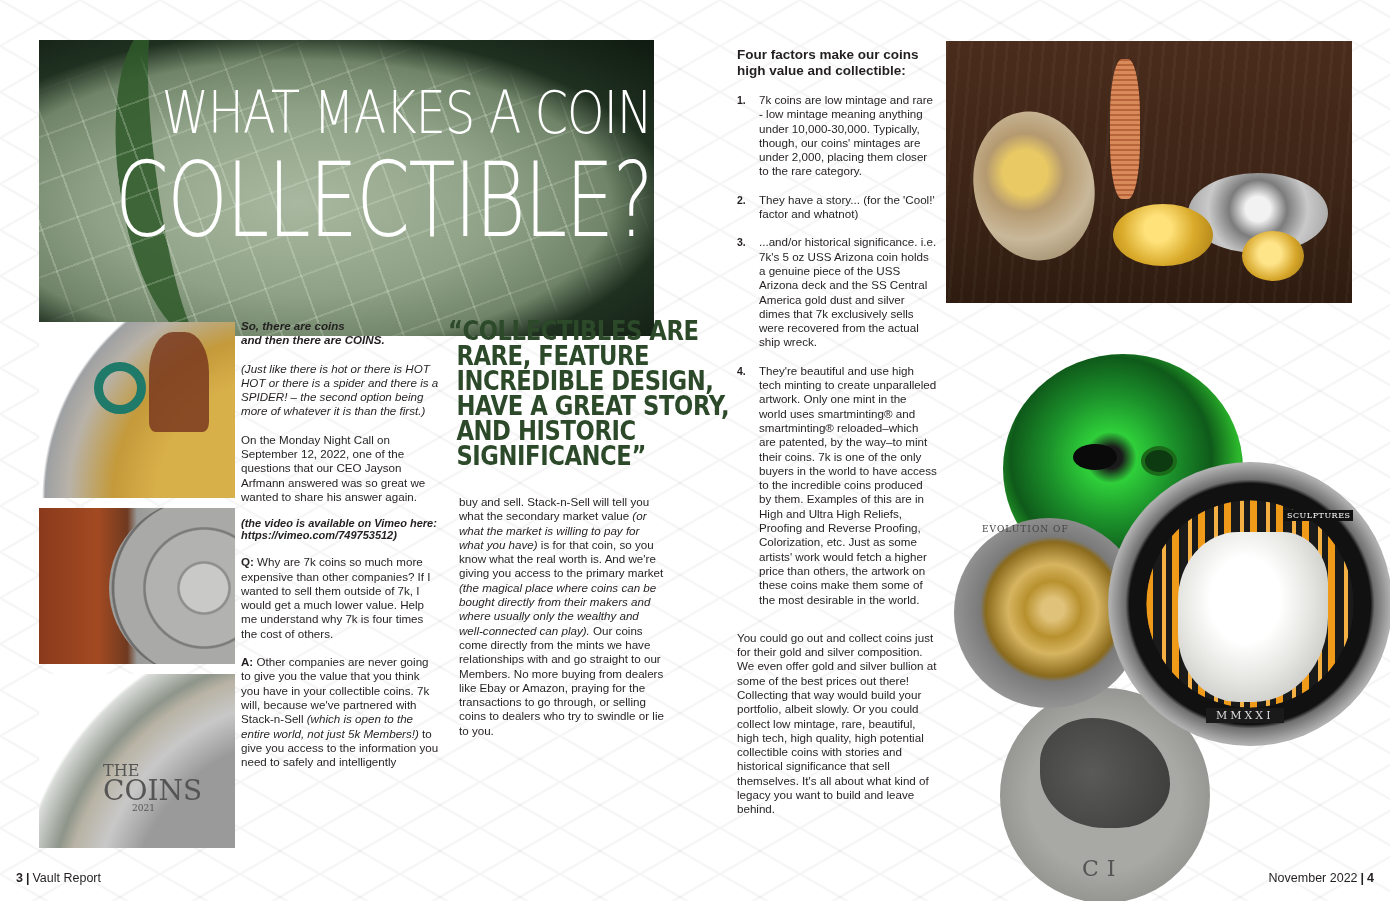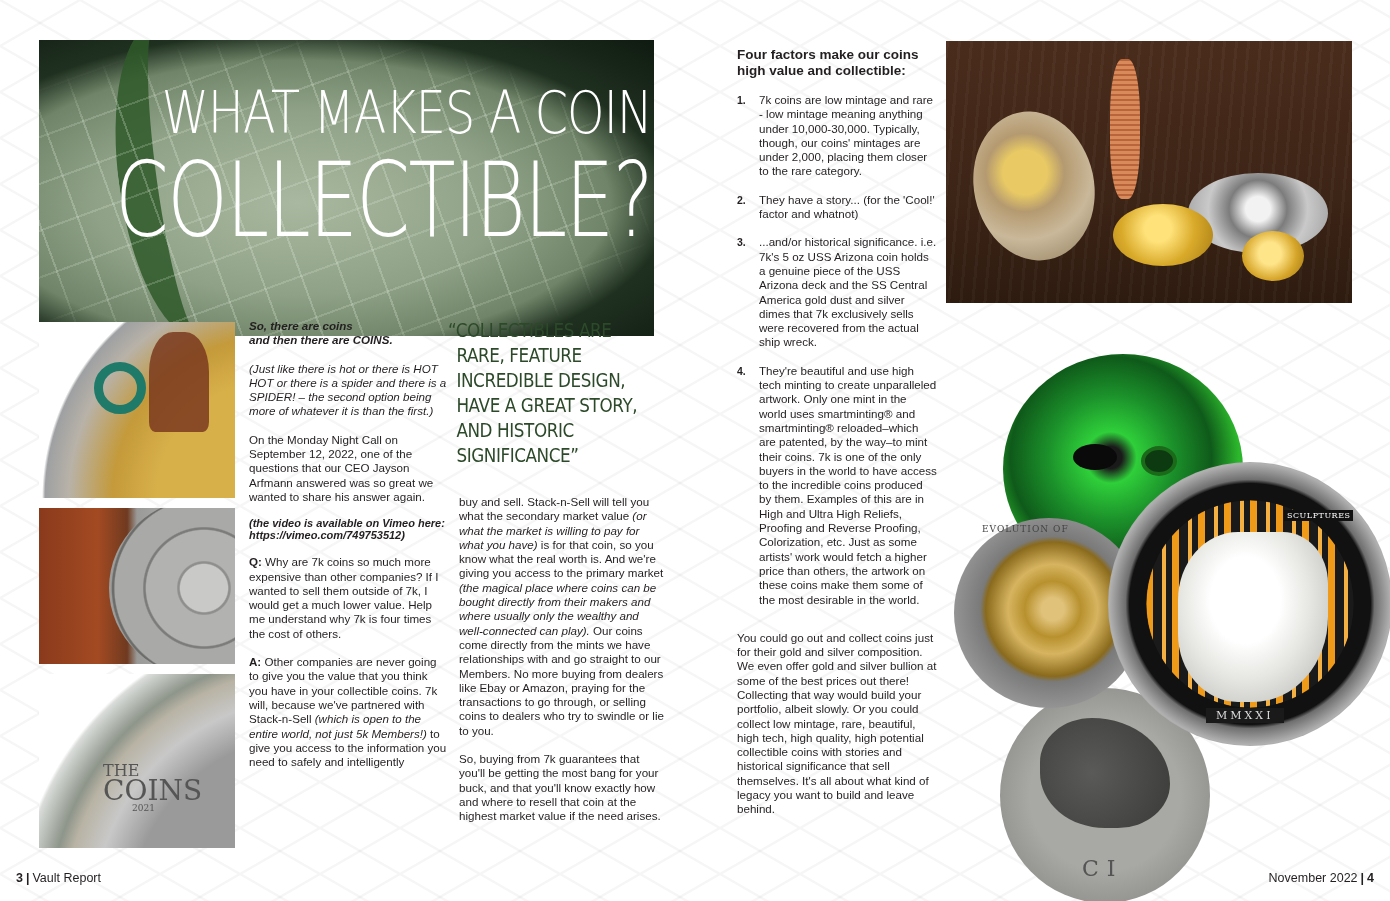--- a/index.html
+++ b/index.html
@@ -55,30 +55,30 @@
   .strip.s3 .coin-text .a { font-size: 16px; display:block; }
   .strip.s3 .coin-text .b { font-size: 28px; display:block; }
   .strip.s3 .coin-text .c { font-size: 9px; display:block; margin-left: 29px; }
 
   
   .col { position: absolute; z-index: 2; font-size: 11.6px; line-height: 14.3px; color: #231f20; }
   .col p { margin-bottom: 14px; }
   .col em { font-style: italic; }
   .col .small-italic { font-size: 11px; line-height: 11.5px; font-weight: bold; font-style: italic; }
   .col strong { font-weight: bold; }
-  .col1 { left: 249px; top: 319px; width: 200px; }
+  .col1 { left: 241px; top: 319px; width: 200px; }
   .col2 { left: 459px; top: 495px; width: 206px; }
   .col3 { left: 737px; top: 47px; width: 200px; }
 
   .lead { font-weight: bold; font-style: italic; }
 
   .pullquote {
     position: absolute; left: 448px; top: 318px; width: 222px; z-index: 2;
-    font-family: "DejaVu Sans", sans-serif; font-weight: normal; color: #2c4a2a;
-    font-size: 20px; line-height: 25px; text-transform: uppercase; letter-spacing: -0.5px;
+    font-family: "DejaVu Sans", sans-serif; font-weight: bold; color: #2c4a2a;
+    font-size: 27px; line-height: 25px; text-transform: uppercase; letter-spacing: -0.5px;
   }
   .pullquote span { display: block; transform: scaleX(0.84); transform-origin: left top; white-space: nowrap; }
 
   .col3 h3 { font-size: 13.5px; line-height: 16px; font-weight: bold; margin-bottom: 14px; }
   .col3 ol { list-style: none; }
   .col3 li { position: relative; padding-left: 22px; margin-bottom: 14px; }
   .col3 li .num { position: absolute; left: 0; top: 0; font-weight: bold; font-size: 10.5px; }
   .col3 .closing { margin-top: 24px; }
 
   
@@ -172,21 +172,20 @@
   <span>“Collectibles are</span>
   <span style="padding-left:10px">rare, feature</span>
   <span style="padding-left:10px">incredible design,</span>
   <span style="padding-left:10px">have a great story,</span>
   <span style="padding-left:10px">and historic</span>
   <span style="padding-left:10px">significance”</span>
 </div>
 
 <div class="col col2">
   <p><span>buy and sell. Stack-n-Sell will tell you what the secondary market value </span><em>(or what the market is willing to pay for what you have)</em><span> is for that coin, so you know what the real worth is. And we're giving you access to the primary market </span><em>(the magical place where coins can be bought directly from their makers and where usually only the wealthy and well-connected can play).</em><span> Our coins come directly from the mints we have relationships with and go straight to our Members. No more buying from dealers like Ebay or Amazon, praying for the transactions to go through, or selling coins to dealers who try to swindle or lie to you.</span></p>
-  <p>So, buying from 7k guarantees that you'll be getting the most bang for your buck, and that you'll know exactly how and where to resell that coin at the highest market value if the need arises.</p>
 </div>
 
 <div class="col col3">
   <h3>Four factors make our coins high value and collectible:</h3>
   <ol>
     <li><span class="num">1.</span><span>7k coins are low mintage and rare - low mintage meaning anything under 10,000-30,000. Typically, though, our coins' mintages are under 2,000, placing them closer to the rare category.</span></li>
     <li><span class="num">2.</span><span>They have a story... (for the 'Cool!' factor and whatnot)</span></li>
     <li><span class="num">3.</span><span>...and/or historical significance. i.e. 7k's 5 oz USS Arizona coin holds a genuine piece of the USS Arizona deck and the SS Central America gold dust and silver dimes that 7k exclusively sells were recovered from the actual ship wreck.</span></li>
     <li><span class="num">4.</span><span>They're beautiful and use high tech minting to create unparalleled artwork. Only one mint in the world uses smartminting® and smartminting® reloaded–which are patented, by the way–to mint their coins. 7k is one of the only buyers in the world to have access to the incredible coins produced by them. Examples of this are in High and Ultra High Reliefs, Proofing and Reverse Proofing, Colorization, etc. Just as some artists' work would fetch a higher price than others, the artwork on these coins make them some of the most desirable in the world.</span></li>
   </ol>

